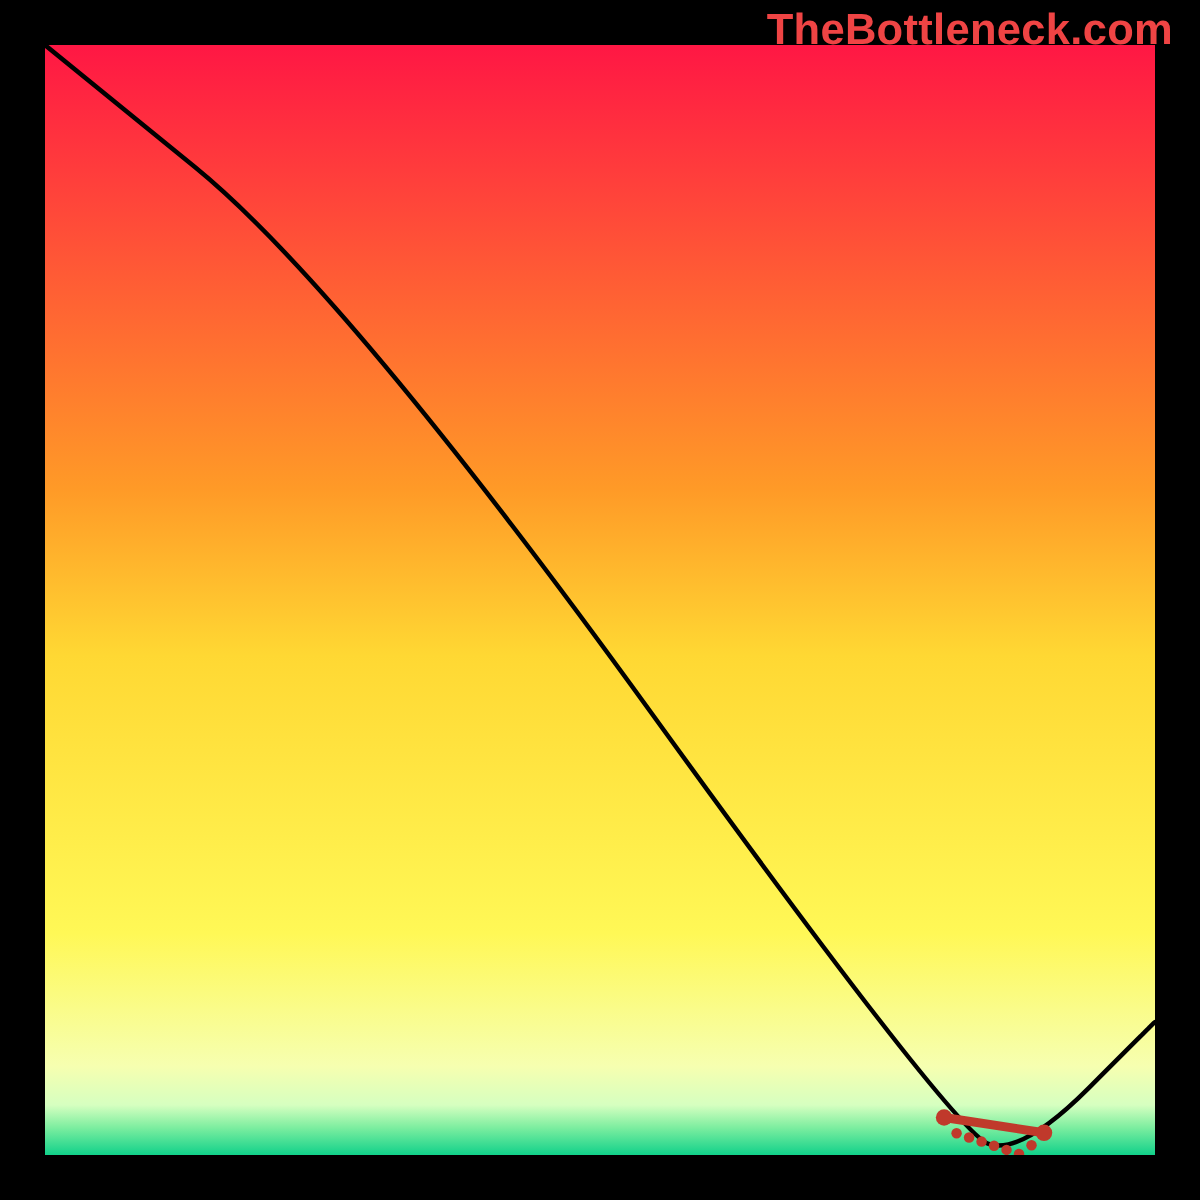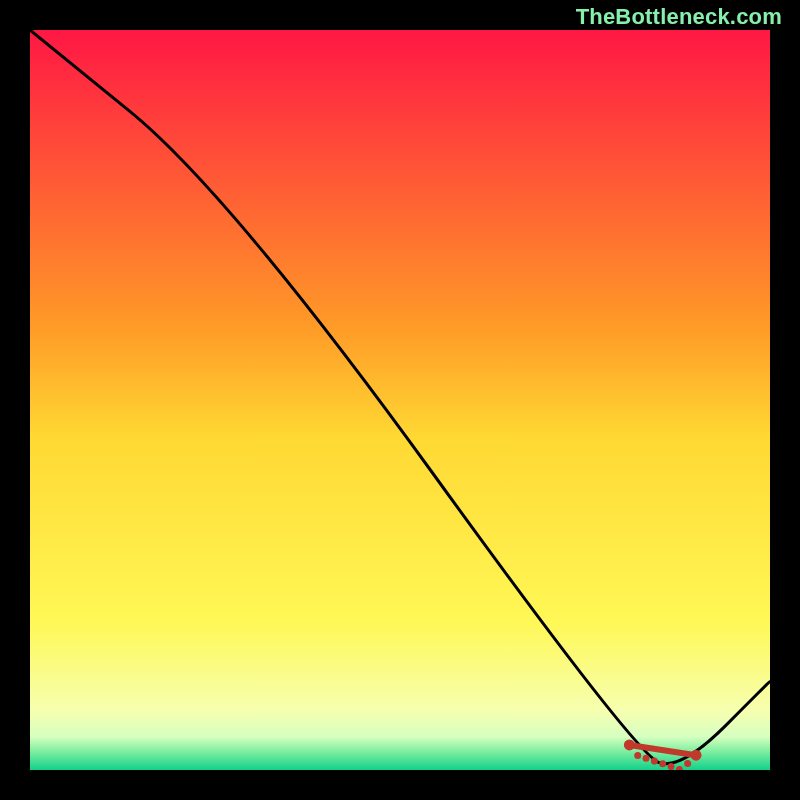--- a/index.html
+++ b/index.html
@@ -14,22 +14,22 @@
   .outer {
     position: relative;
     width: 800px;
     height: 800px;
     background: #000;
   }
   .watermark {
     position: absolute;
     top: 4px;
     right: 18px;
-    color: #86efac;
-    font-size: 22px;
+    color: #ef4444;
+    font-size: 29px;
     font-weight: 600;
     letter-spacing: 0.2px;
     user-select: none;
   }
   .plot {
     position: absolute;
     left: 30px;
     top: 30px;
     width: 740px;
     height: 740px;

